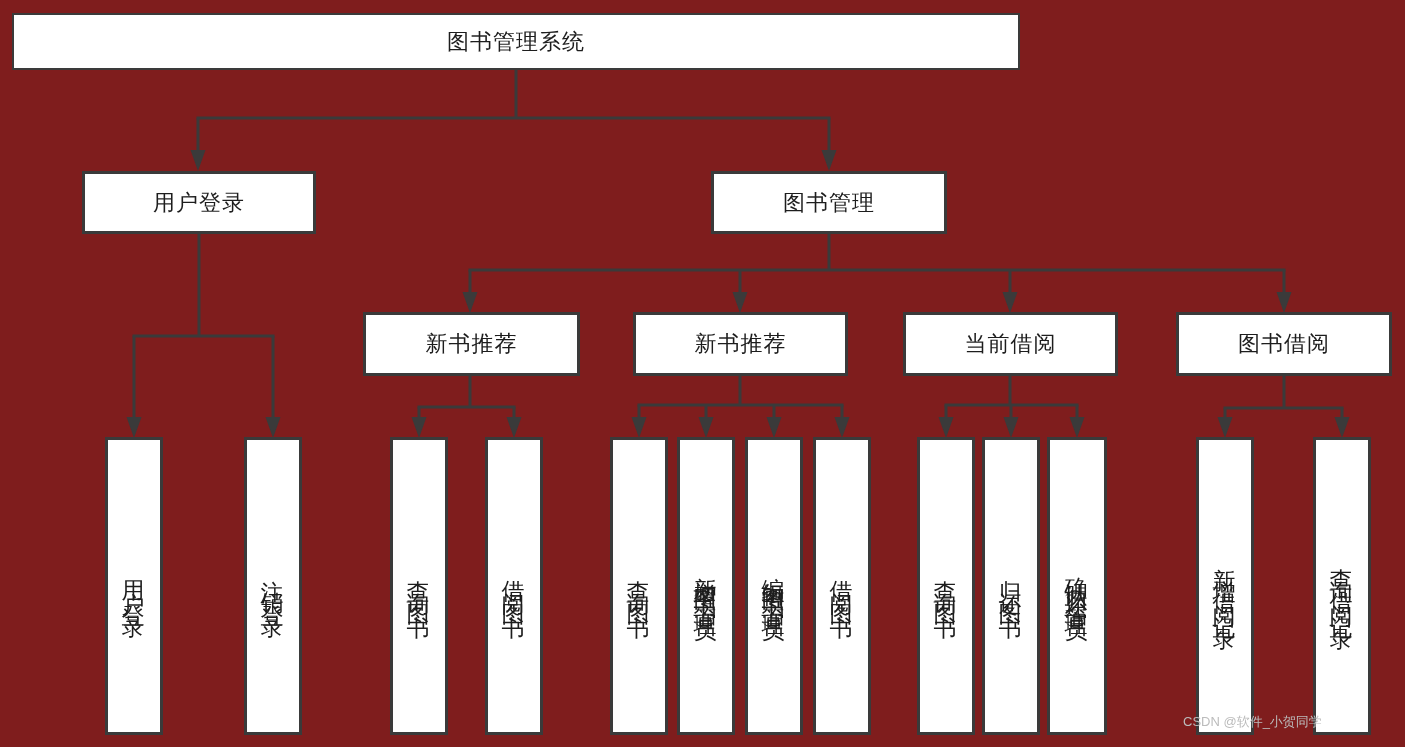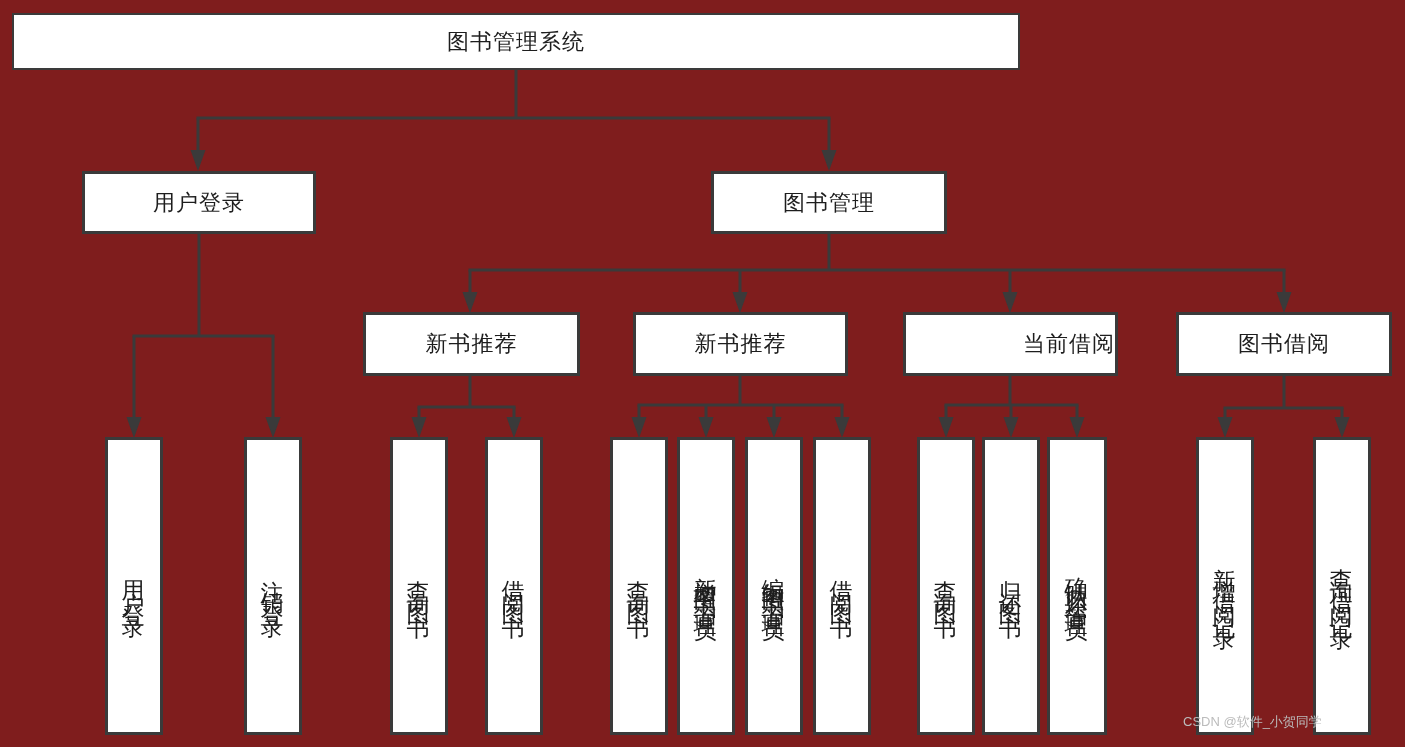--- a/index.html
+++ b/index.html
@@ -139,21 +139,21 @@
   <div class="hnode" style="left:711px; top:171px; width:236px; height:63px;">
     <span>图书管理</span>
   </div>
 
   <div class="hnode" style="left:363px; top:312px; width:217px; height:64px;">
     <span>新书推荐</span>
   </div>
   <div class="hnode" style="left:633px; top:312px; width:215px; height:64px;">
     <span>新书推荐</span>
   </div>
-  <div class="hnode" style="left:903px; top:312px; width:215px; height:64px;justify-content:flex-end;">
+  <div class="hnode" style="left:903px; top:312px; width:215px; height:64px;">
     <span>当前借阅</span>
   </div>
   <div class="hnode" style="left:1176px; top:312px; width:216px; height:64px;">
     <span>图书借阅</span>
   </div>
 
   <div class="vnode" style="left:105px; width:58px;">
     <span class="vtext">用户登录</span>
   </div>
   <div class="vnode" style="left:244px; width:58px;">

